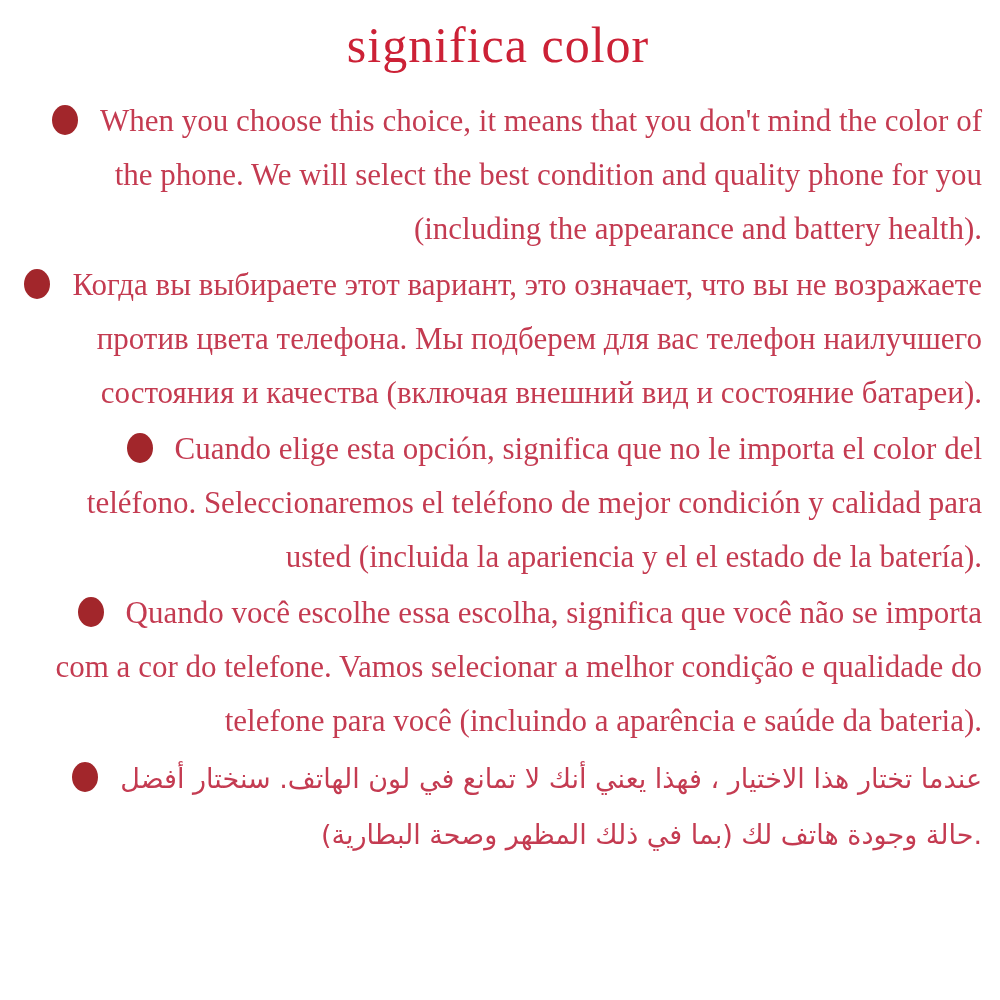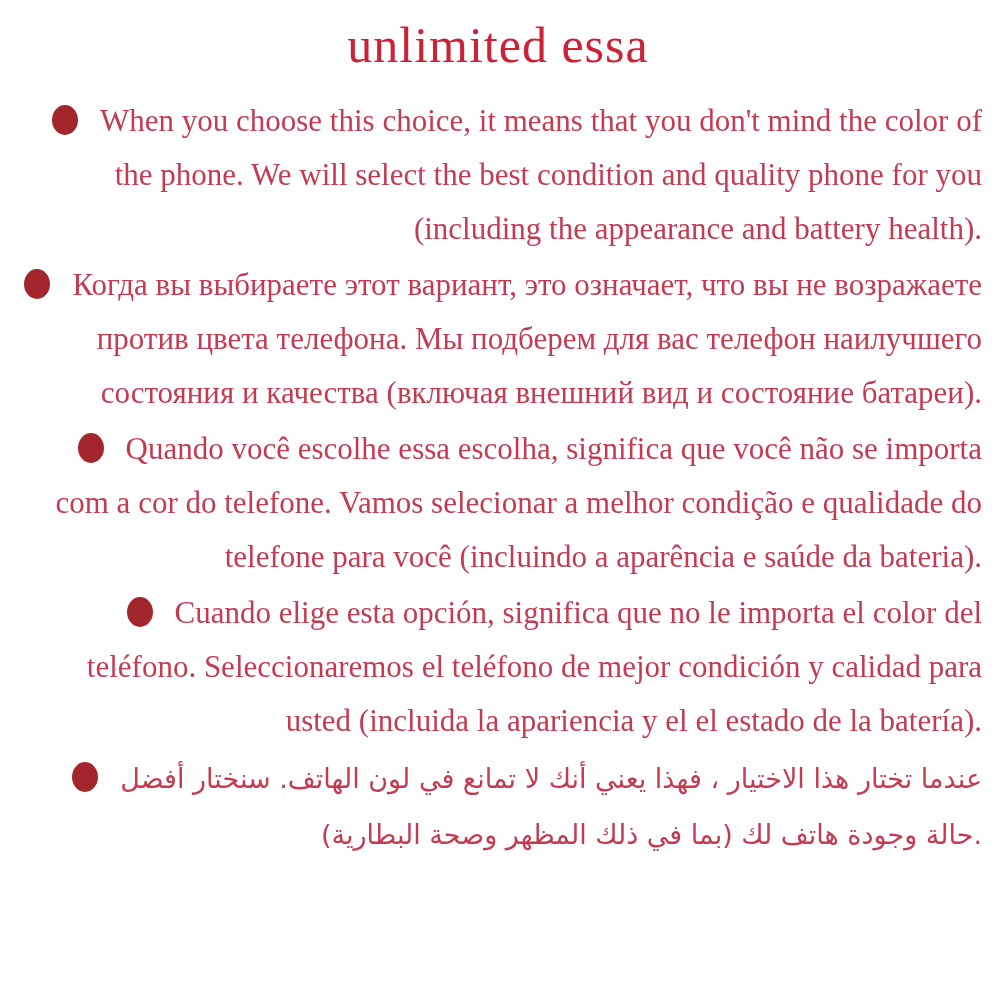--- a/index.html
+++ b/index.html
@@ -42,35 +42,35 @@
     .para.arabic .ptext {
       font-family: "DejaVu Sans", sans-serif;
       font-size: 27px;
     }
   </style>
 </head>
 <body>
 
 <div class="page">
 
-  <h1 class="title">unlimited essa</h1>
+  <h1 class="title">significa color</h1>
 
   <p class="para">
     <span class="bullet"></span><span class="ptext" lang="en">When you choose this choice, it means that you don't mind the color of the phone. We will select the best condition and quality phone for you (including the appearance and battery health).</span>
   </p>
 
   <p class="para">
     <span class="bullet"></span><span class="ptext" lang="ru">Когда вы выбираете этот вариант, это означает, что вы не возражаете против цвета телефона. Мы подберем для вас телефон наилучшего состояния и качества (включая внешний вид и состояние батареи).</span>
   </p>
 
   <p class="para">
-    <span class="bullet"></span><span class="ptext" lang="pt">Quando você escolhe essa escolha, significa que você não se importa com a cor do telefone. Vamos selecionar a melhor condição e qualidade do telefone para você (incluindo a aparência e saúde da bateria).</span>
+    <span class="bullet"></span><span class="ptext" lang="es">Cuando elige esta opción, significa que no le importa el color del teléfono. Seleccionaremos el teléfono de mejor condición y calidad para usted (incluida la apariencia y el el estado de la batería).</span>
   </p>
 
   <p class="para">
-    <span class="bullet"></span><span class="ptext" lang="es">Cuando elige esta opción, significa que no le importa el color del teléfono. Seleccionaremos el teléfono de mejor condición y calidad para usted (incluida la apariencia y el el estado de la batería).</span>
+    <span class="bullet"></span><span class="ptext" lang="pt">Quando você escolhe essa escolha, significa que você não se importa com a cor do telefone. Vamos selecionar a melhor condição e qualidade do telefone para você (incluindo a aparência e saúde da bateria).</span>
   </p>
 
   <p class="para arabic">
     <span class="bullet"></span><span class="ptext" lang="ar">عندما تختار هذا الاختيار ، فهذا يعني أنك لا تمانع في لون الهاتف. سنختار أفضل حالة وجودة هاتف لك (بما في ذلك المظهر وصحة البطارية).</span>
   </p>
 
 </div>
 
 </body></html>

